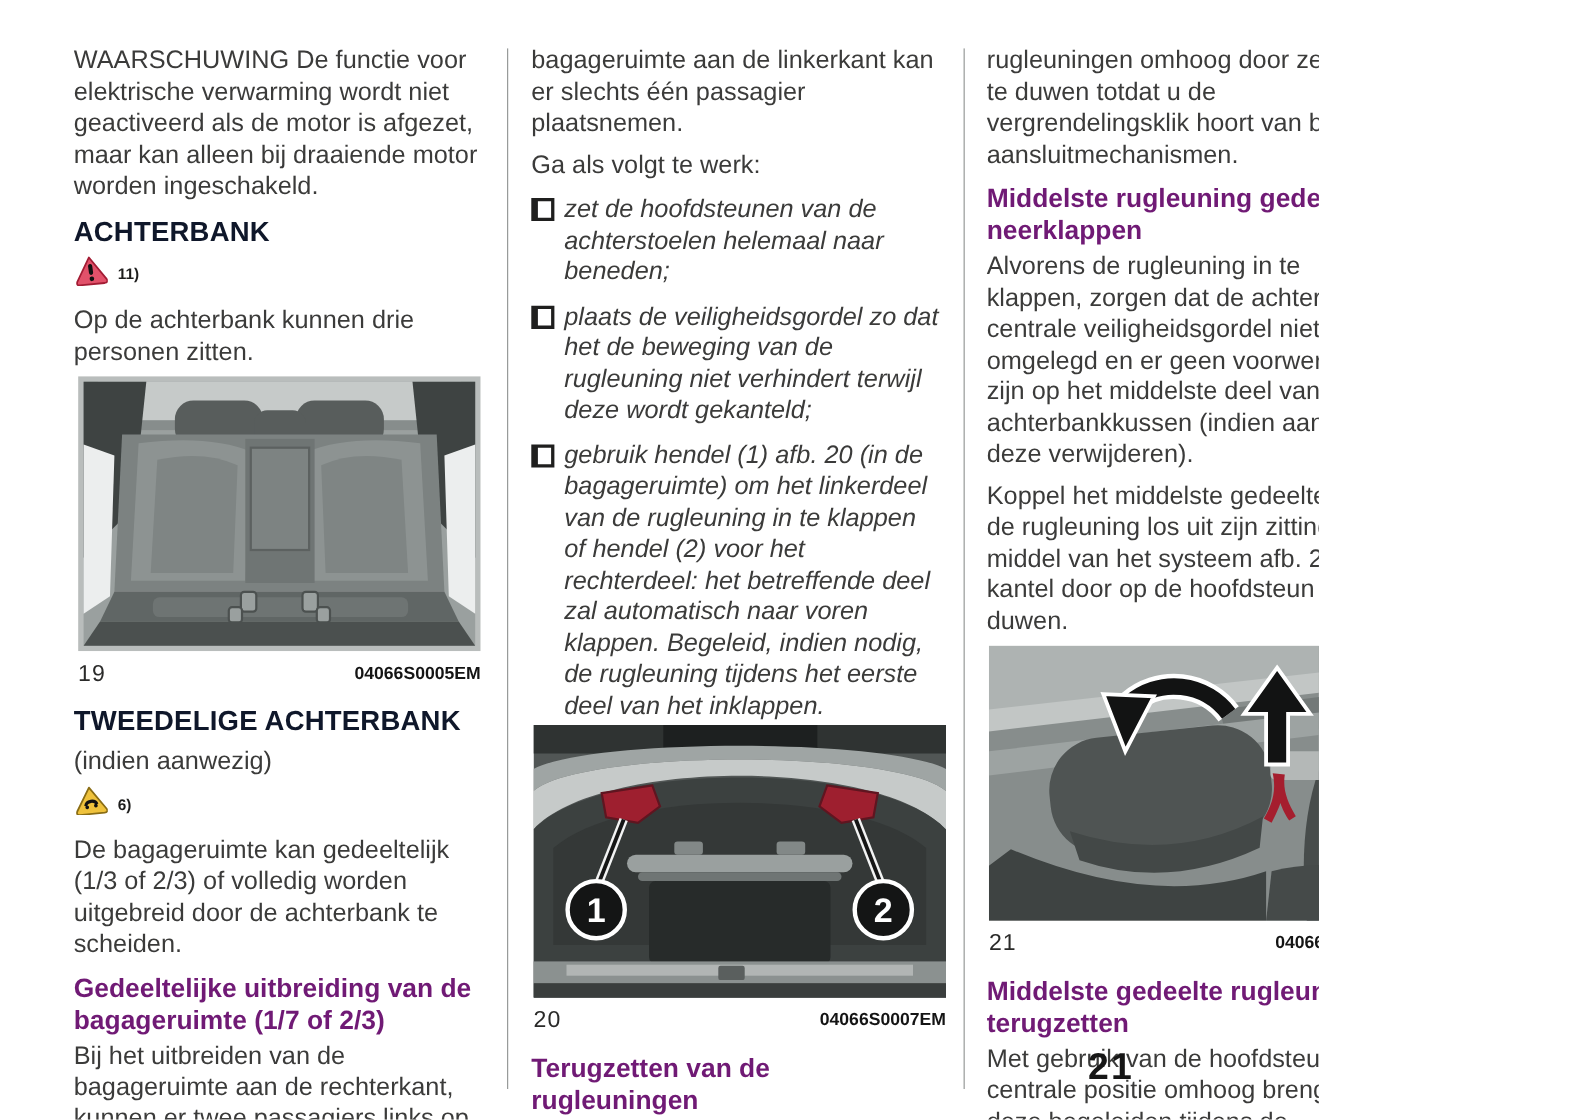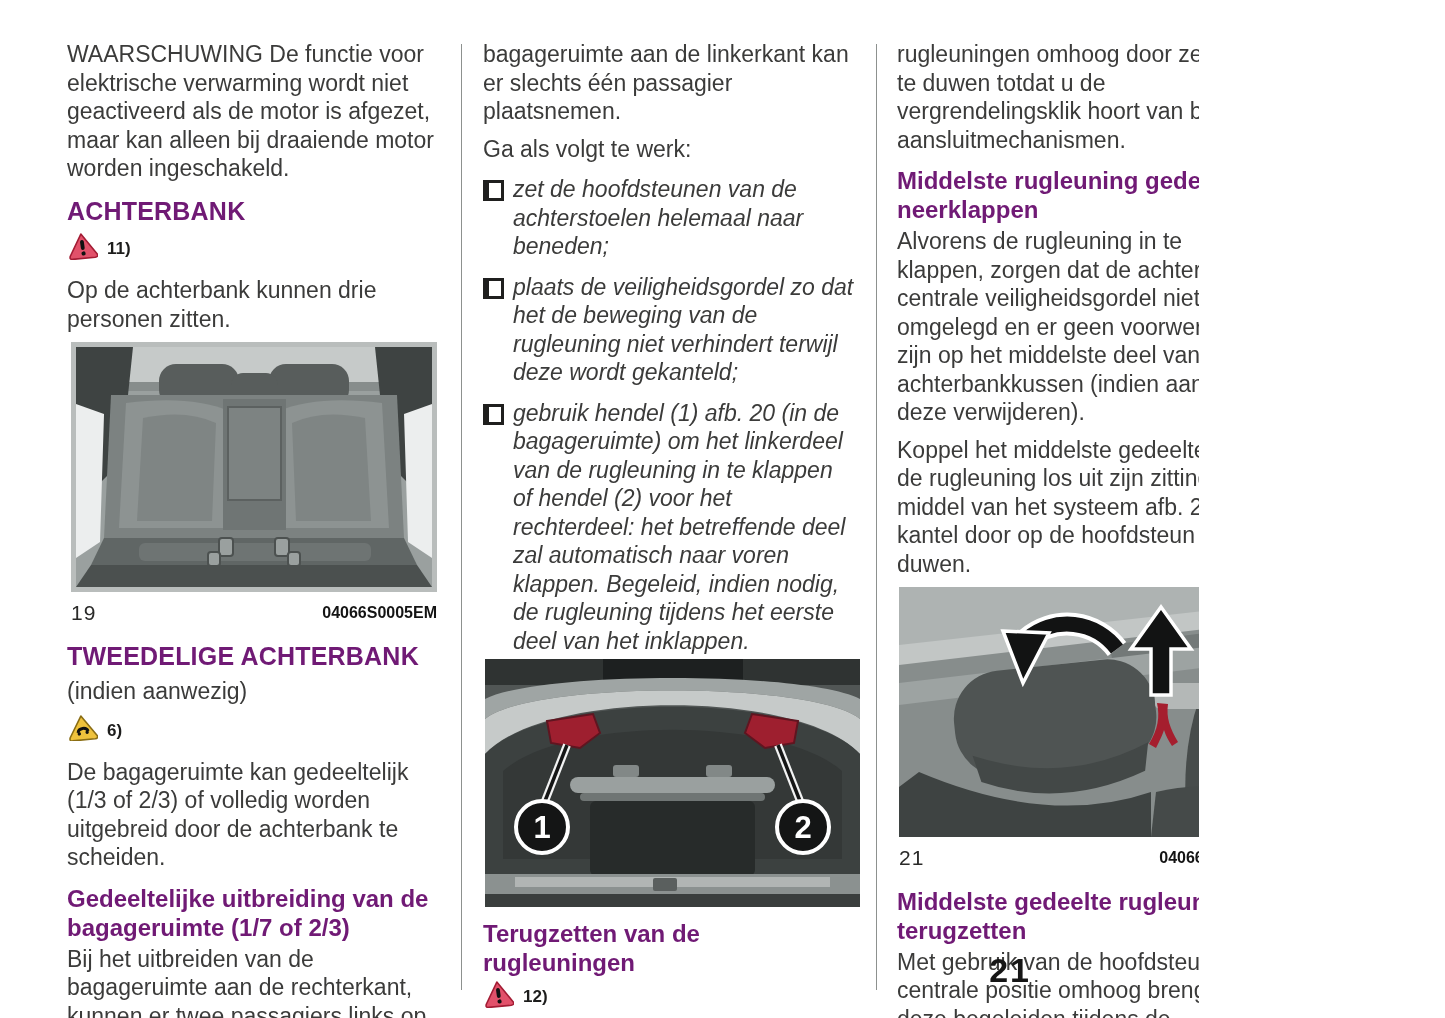--- a/index.html
+++ b/index.html
@@ -11,29 +11,29 @@
     font-family:"Liberation Sans", sans-serif;
     color:#3b3b3a;
   }
   .col{position:absolute;top:40px;font-size:23px;line-height:28.5px;}
   .col-1{left:67px;width:374px;}
   .col-2{left:483px;width:374px;}
   .col-3{left:897px;width:378px;}
   .col p{margin:0 0 9px 0;}
   h2.sec{
     font-size:25px;line-height:29px;font-weight:bold;
-    color:#701a75;margin:14px 0 6px 0;letter-spacing:.2px;
+    color:#0f172a;margin:14px 0 6px 0;letter-spacing:.2px;
   }
   h3.sub{
     font-size:24px;line-height:29px;font-weight:bold;
     color:#701a75;margin:12px 0 3px 0;
   }
   .note{margin:0 0 4px 0;}
   .warn-row{display:flex;align-items:center;gap:9px;margin:3px 0 10px 0;}
-  .warn-row .ref{font-weight:bold;font-size:17px;color:#1d1d1c;}
+  .warn-row .ref{font-weight:bold;font-size:14px;color:#1d1d1c;}
   .bullet-item{display:flex;gap:9px;margin:12px 0 4px 0;font-style:italic;}
   .sq{
     flex:0 0 auto;width:12px;height:15px;margin-top:5px;
     border:3px solid #1f1f1e;border-left-width:6px;
     display:inline-block;background:#fff;
   }
   .figure{margin:4px 0 0 4px;}
   .figure svg{display:block;}
   .fig-cap{
     display:flex;justify-content:space-between;align-items:flex-start;
@@ -202,20 +202,24 @@
         </g>
         <circle cx="57" cy="168" r="26" fill="#141515" stroke="#ffffff" stroke-width="4"></circle>
         <text x="57" y="179" text-anchor="middle" font-size="31" font-weight="bold" fill="#ffffff" font-family="Liberation Sans, sans-serif">1</text>
         <circle cx="318" cy="168" r="26" fill="#141515" stroke="#ffffff" stroke-width="4"></circle>
         <text x="318" y="179" text-anchor="middle" font-size="31" font-weight="bold" fill="#ffffff" font-family="Liberation Sans, sans-serif">2</text>
         <rect y="215" width="375" height="20" fill="#8b9190"></rect>
         <rect x="30" y="218" width="315" height="10" fill="#b1b5b4"></rect>
         <rect x="168" y="219" width="24" height="13" rx="2" fill="#5a5f5e"></rect>
         <rect y="235" width="375" height="13" fill="#3a3e3d"></rect>
       </svg>
+      <div class="fig-cap" style="width:375px;">
+        <span class="fig-num">20</span>
+        <span class="fig-code">04066S0007EM</span>
+      </div>
     </div>
 
     <h3 class="sub">Terugzetten van de rugleuningen</h3>
     <div class="warn-row">
       <span>
         <svg width="31" height="28" viewBox="0 0 31 28">
           <g transform="rotate(-8 15 14)">
             <path d="M15.5,2 L29,24 q1,3 -2.5,3 L4,26 q-3.5,0 -2,-3.5 Z" fill="#e2516a" stroke="#a31c34" stroke-width="1.6" stroke-linejoin="round"></path>
             <rect x="13.6" y="8" width="3.8" height="10" rx="1.9" fill="#111"></rect>
             <circle cx="15.5" cy="21.6" r="2.1" fill="#111"></circle>

